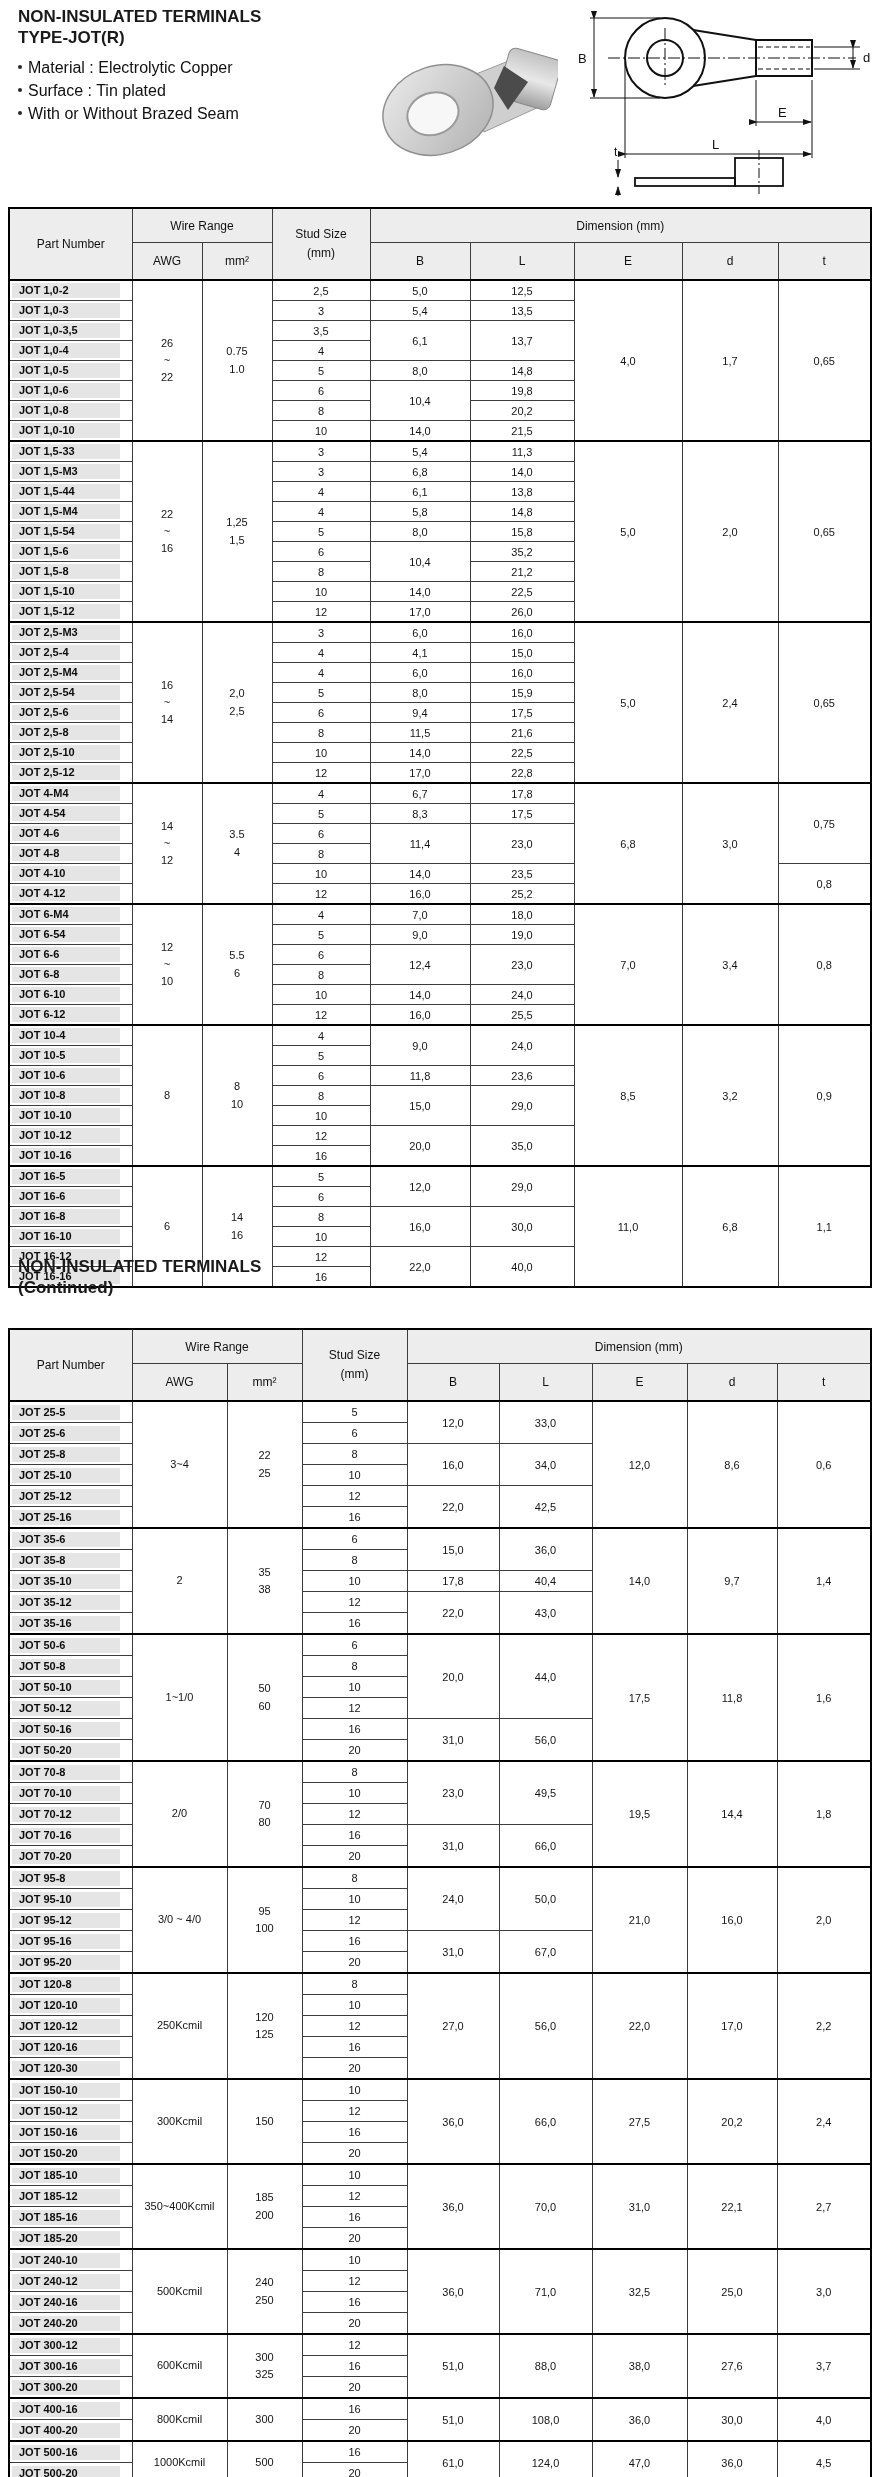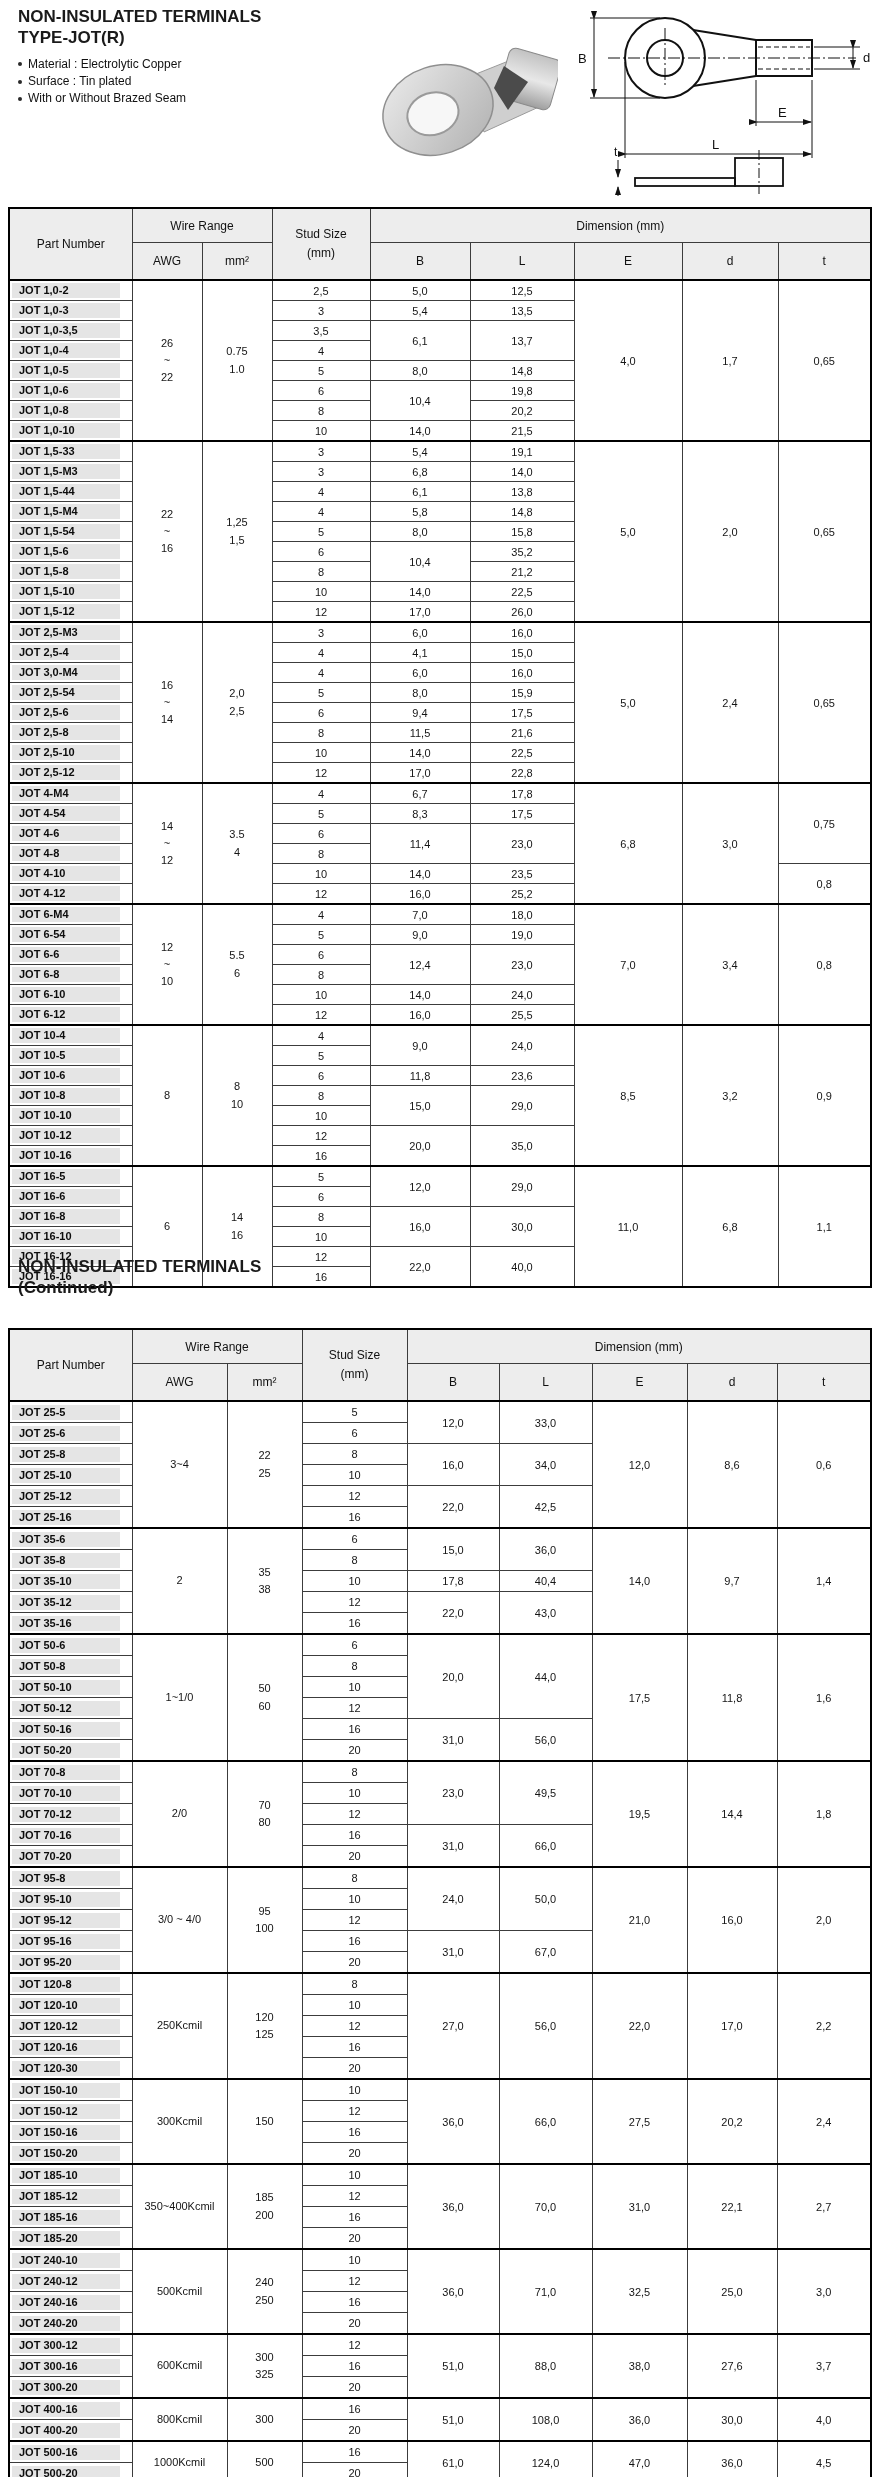--- a/index.html
+++ b/index.html
@@ -3,21 +3,21 @@
 <meta charset="utf-8">
 <style>
   html,body { margin:0; padding:0; background:#fff; }
   .page {
     position:relative; width:877px; height:2477px; background:#fff;
     font-family:"Liberation Sans", sans-serif; color:#111; overflow:hidden;
   }
   .titleblock { position:absolute; left:18px; top:6px; }
   .page-title { font-size:17px; font-weight:bold; line-height:1.25; white-space:pre-line; color:#1a1a1a; }
   .bullets { margin-top:7px; }
-  .bullet-row { display:flex; align-items:center; gap:6px; line-height:1.45; font-size:12px; }
+  .bullet-row { display:flex; align-items:center; gap:6px; line-height:1.45; font-size:16px; }
   .dot { width:4px; height:4px; background:#2a2a2a; border-radius:50%; flex:0 0 auto; }
 
   .photo { position:absolute; left:366px; top:26px; width:192px; height:142px; }
   .diagram { position:absolute; left:560px; top:0px; width:317px; height:196px; }
 
   .continued-title {
     position:absolute; left:18px; top:1256px;
     font-size:17px; font-weight:bold; line-height:1.25; white-space:pre-line; color:#1a1a1a;
   }
 
@@ -238,21 +238,21 @@
           <td class="part">
             <span class="part-label">JOT 1,5-33</span>
           </td>
           <td class="pre" rowspan="9">22
 ~
 16</td>
           <td class="pre" rowspan="9">1,25
 1,5</td>
           <td>3</td>
           <td>5,4</td>
-          <td>19,1</td>
+          <td>11,3</td>
           <td rowspan="9">5,0</td>
           <td rowspan="9">2,0</td>
           <td rowspan="9">0,65</td>
         </tr>
         <tr>
           <td class="part">
             <span class="part-label">JOT 1,5-M3</span>
           </td>
           <td>3</td>
           <td>6,8</td>
@@ -332,21 +332,21 @@
         <tr>
           <td class="part">
             <span class="part-label">JOT 2,5-4</span>
           </td>
           <td>4</td>
           <td>4,1</td>
           <td>15,0</td>
         </tr>
         <tr>
           <td class="part">
-            <span class="part-label">JOT 3,0-M4</span>
+            <span class="part-label">JOT 2,5-M4</span>
           </td>
           <td>4</td>
           <td>6,0</td>
           <td>16,0</td>
         </tr>
         <tr>
           <td class="part">
             <span class="part-label">JOT 2,5-54</span>
           </td>
           <td>5</td>

